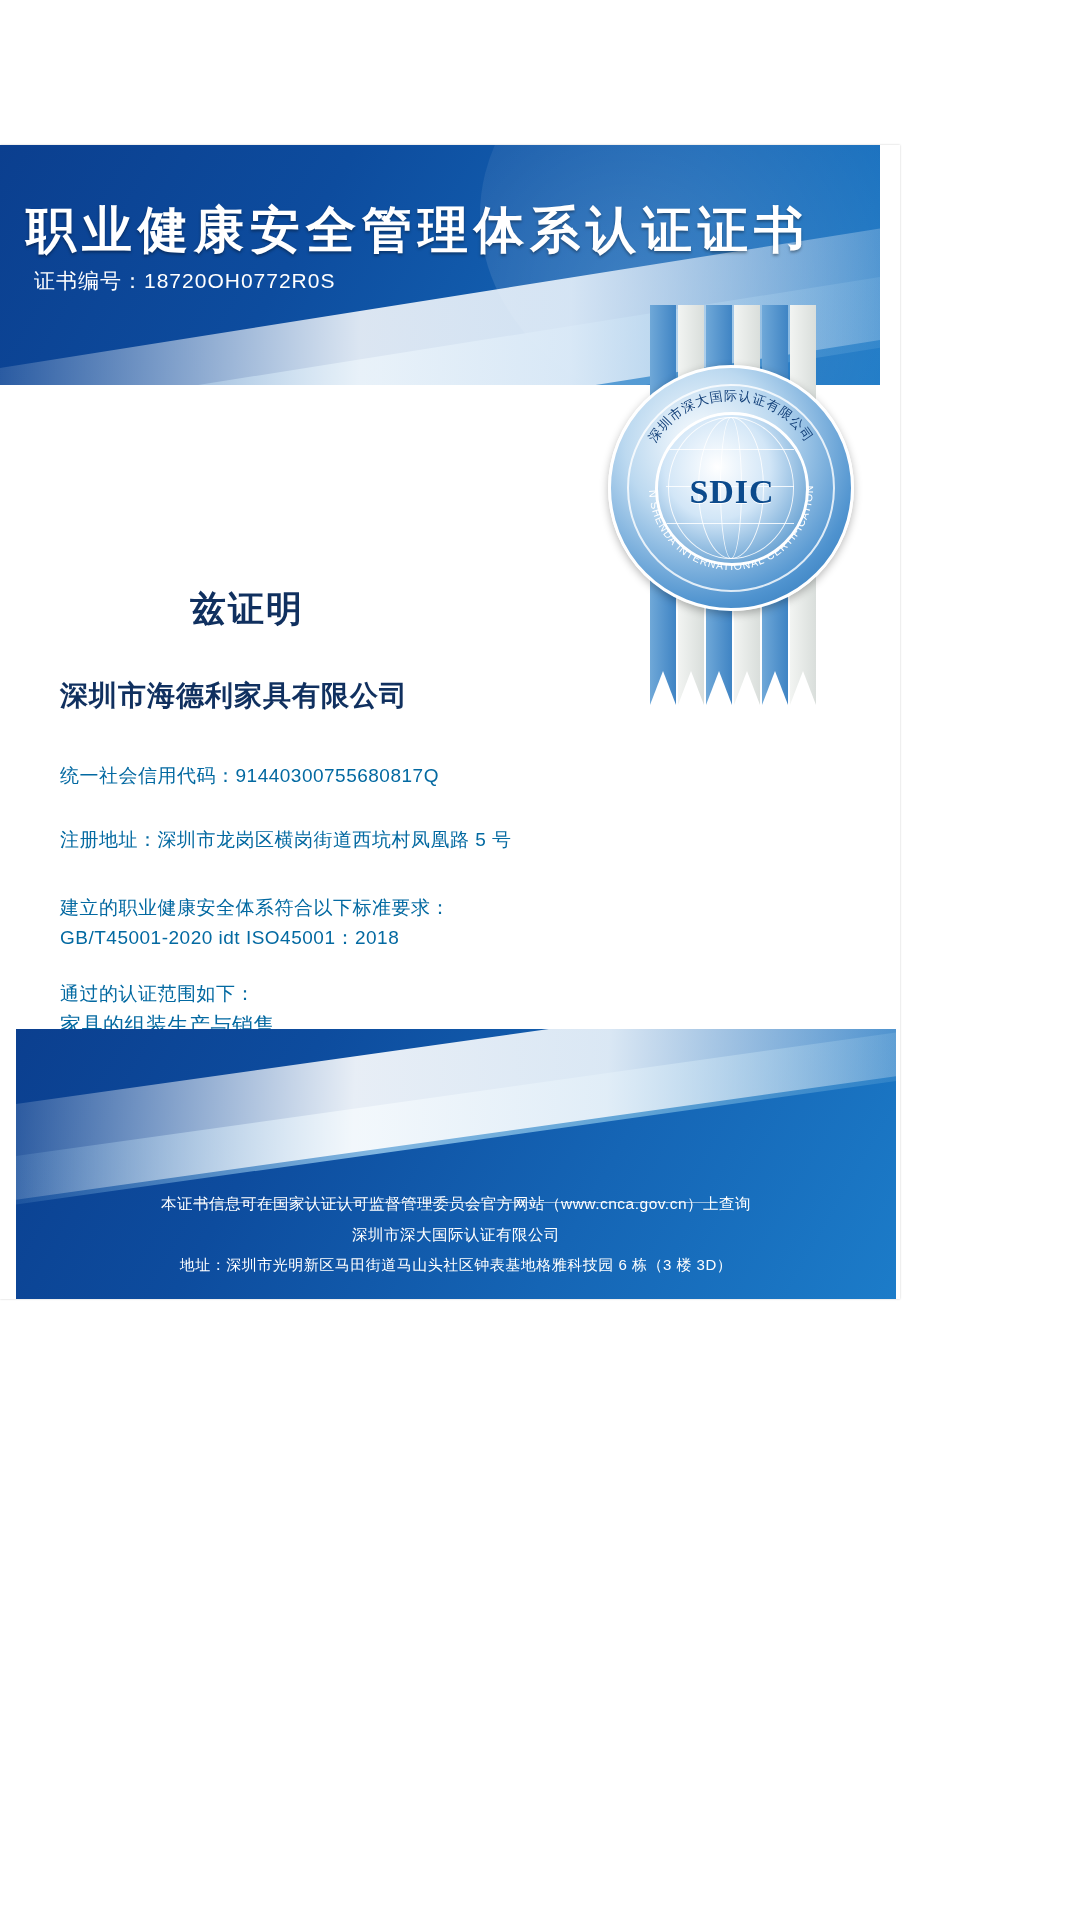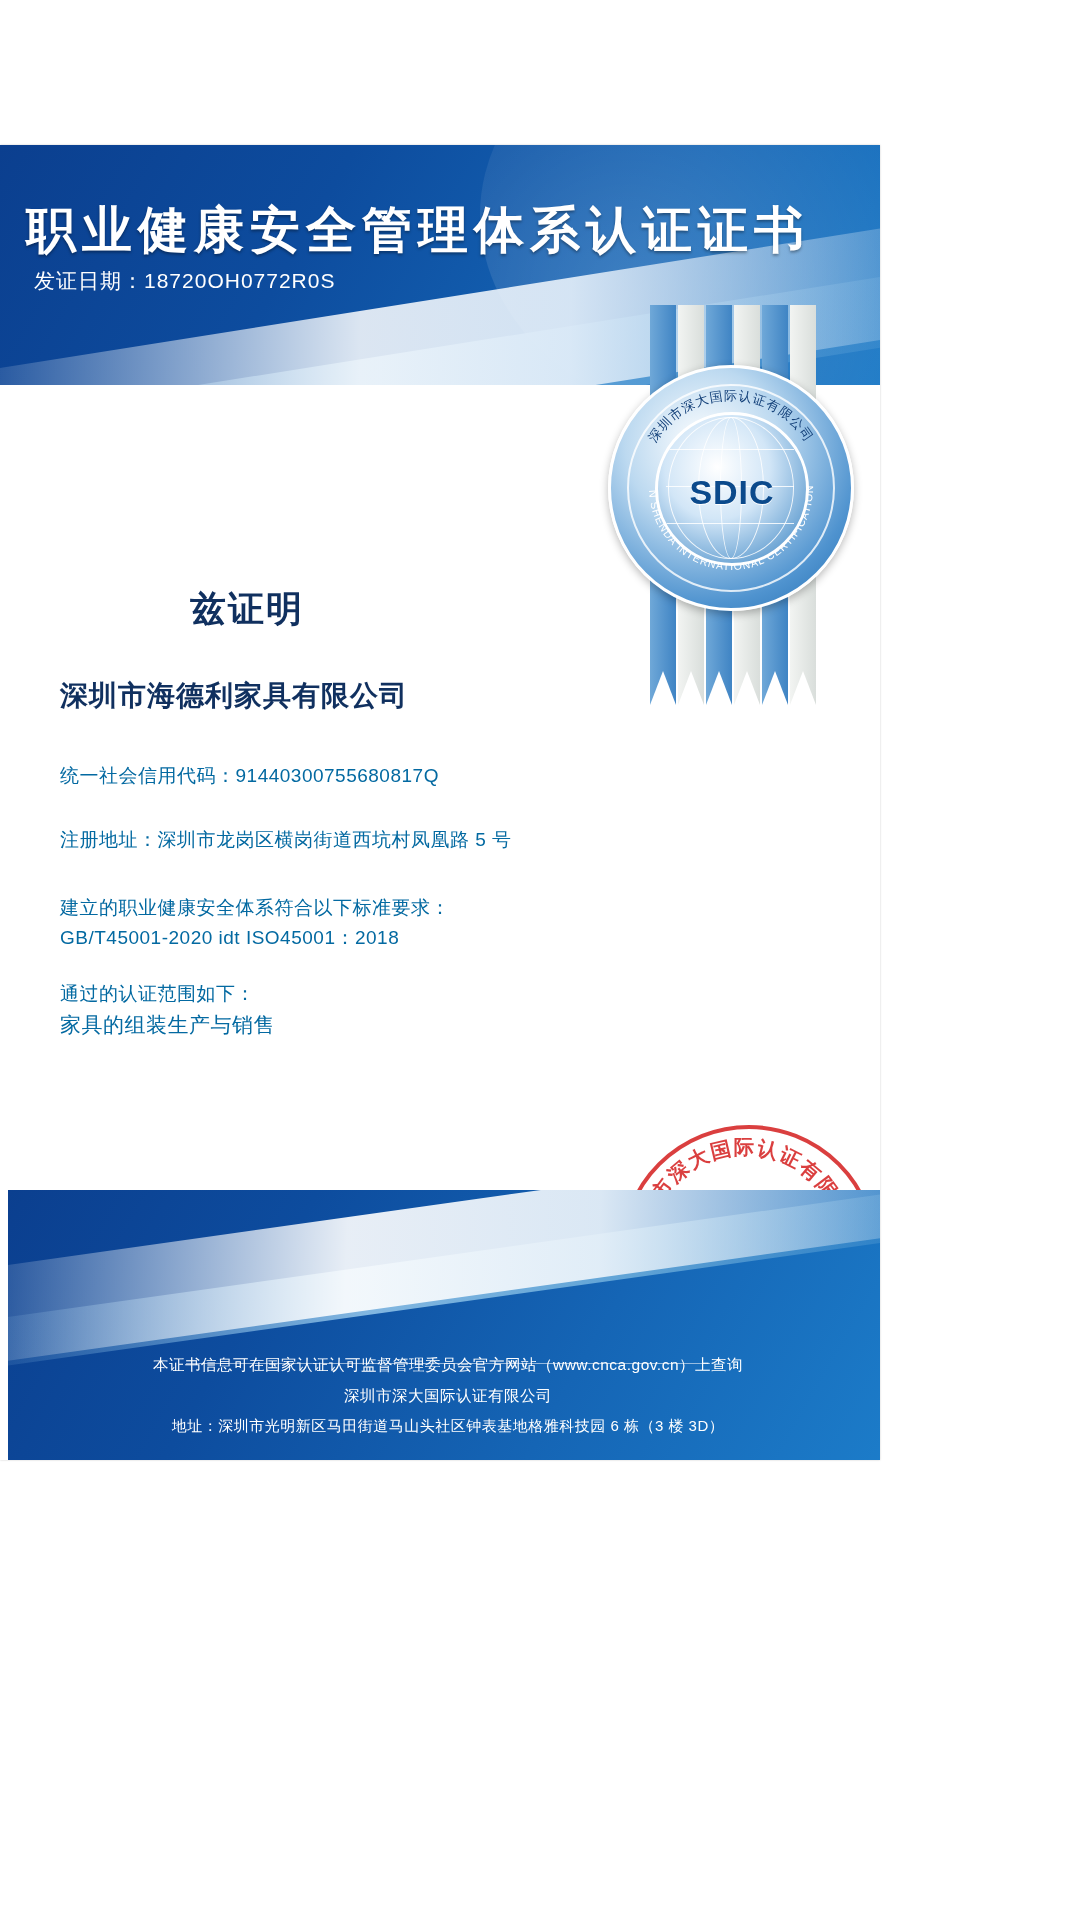--- a/index.html
+++ b/index.html
@@ -13,24 +13,25 @@
     font-family: "Liberation Sans", sans-serif;
     position: relative;
     overflow: hidden;
   }
 
   .certificate {
     position: absolute;
     left: 0;
     top: 145px;
     width: 880px;
-    height: 1315px;
+    height: 1154px;
     background: #ffffff;
     overflow: hidden;
     box-shadow: 0 0 2px rgba(0,0,0,0.2);
+    padding-left: 20px;
   }
 
   
   .header {
     position: absolute;
     left: 0; top: 0;
     width: 880px;
     height: 240px;
     background: linear-gradient(120deg, #0b3f8f 0%, #0d4c9e 35%, #1565b5 70%, #1b79c6 100%);
     overflow: hidden;
@@ -151,21 +152,21 @@
   }
   .sdic-text {
     position: absolute;
     left: 0; top: 58px;
     width: 148px;
     text-align: center;
     font-size: 34px;
     font-weight: bold;
     color: #0b4a8c;
     letter-spacing: 1px;
-    font-family: Liberation Sans, sans-serif;
+    font-family: Liberation Serif, serif;
     text-shadow: 0 1px 0 rgba(255,255,255,0.9);
   }
   .ring-text {
     position: absolute;
     left: 0; top: 0;
     width: 240px; height: 240px;
   }
   .ring-text svg text {
     font-size: 13px;
     fill: #123f78;
@@ -301,21 +302,21 @@
   }
   .red-stamp svg text.num {
     font-size: 13px;
     letter-spacing: 2px;
     font-weight: normal;
   }
 
   
   .footer {
     position: absolute;
-    left: 8px; bottom: 0;
+    left: 16px; bottom: 0;
     width: 880px;
     height: 270px;
     background: linear-gradient(120deg, #0b3f8f 0%, #0d4c9e 30%, #1565b5 65%, #1c7cc9 100%);
     overflow: hidden;
   }
   .footer-sheen {
     position: absolute;
     left: -60px; top: 10px;
     width: 1050px; height: 95px;
     background: linear-gradient(100deg, rgba(255,255,255,0.0) 0%, rgba(255,255,255,0.9) 38%, rgba(235,243,250,0.92) 62%, rgba(255,255,255,0.0) 100%);
@@ -349,21 +350,21 @@
 <body>
 
 <div class="certificate">
 
   <div class="header">
     <div class="header-arc"></div>
     <div class="header-sheen2"></div>
     <div class="header-sheen"></div>
     <div class="cert-title">职业健康安全管理体系认证证书</div>
     <div class="cert-no">
-      <span>发证日期：</span><span>18720OH0772R0S</span>
+      <span>证书编号：</span><span>18720OH0772R0S</span>
     </div>
   </div>
 
   <div class="ribbon">
     <div class="ribbon-tails">
       <div class="tail t1"></div>
       <div class="tail t2"></div>
       <div class="tail t3"></div>
       <div class="tail t4"></div>
       <div class="tail t5"></div>

